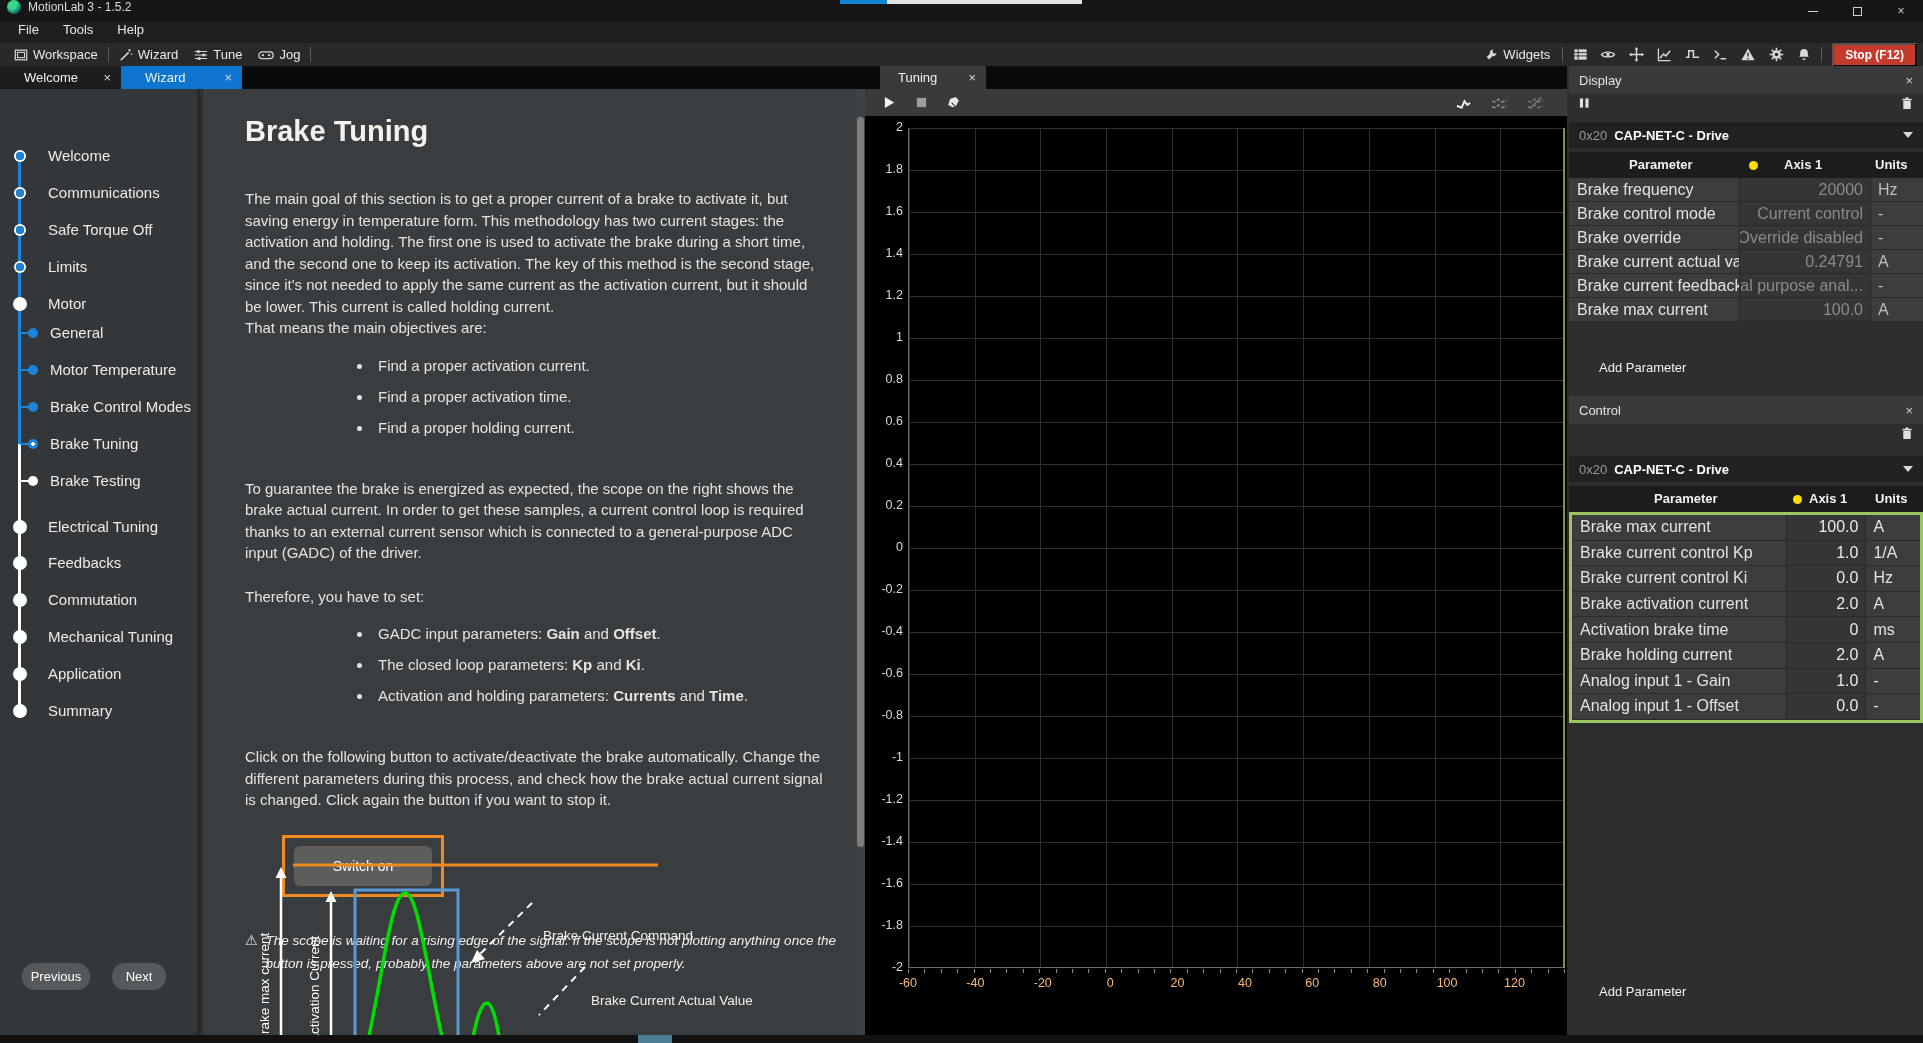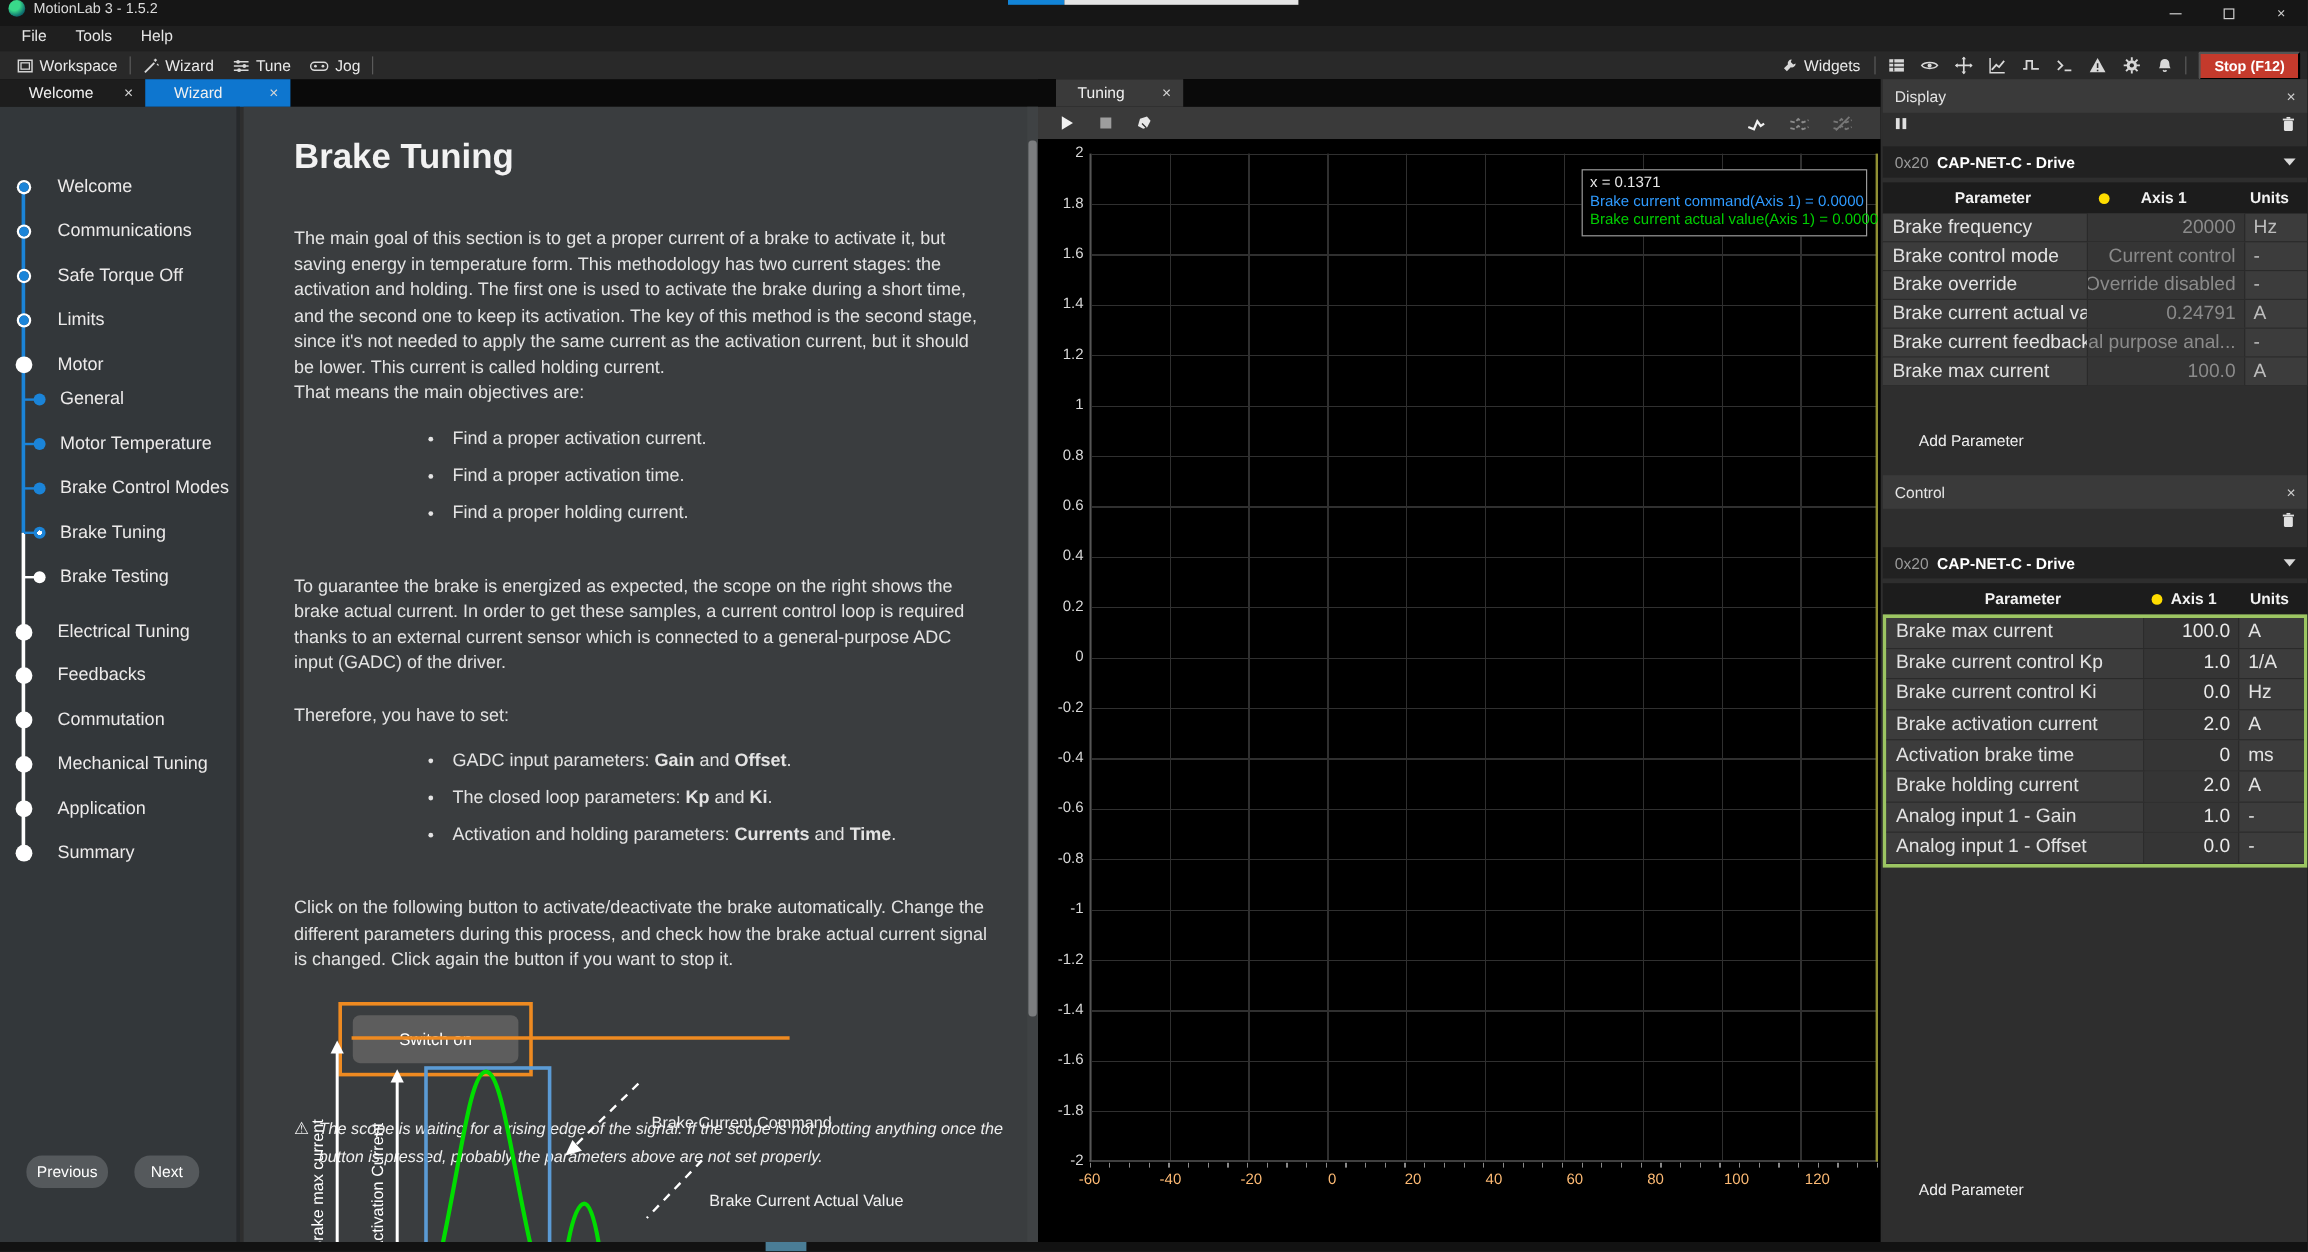--- a/index.html
+++ b/index.html
@@ -503,25 +503,20 @@
             <span class="xtick" style="left: 110.385px;">-40</span>
             <span class="xtick" style="left: 177.769px;">-20</span>
             <span class="xtick" style="left: 245.154px;">0</span>
             <span class="xtick" style="left: 312.538px;">20</span>
             <span class="xtick" style="left: 379.923px;">40</span>
             <span class="xtick" style="left: 447.308px;">60</span>
             <span class="xtick" style="left: 514.692px;">80</span>
             <span class="xtick" style="left: 582.077px;">100</span>
             <span class="xtick" style="left: 649.462px;">120</span>
           </div>
-        <div class="tooltip">
-          <div class="tt-x">x = 0.1371</div>
-          <div class="tt-cmd">Brake current command(Axis 1) = 0.0000</div>
-          <div class="tt-act">Brake current actual value(Axis 1) = 0.0000</div>
-        </div>
       </div>
     </div>
 
     <div class="col-right">
 
       <div class="panel-header" style="top:0;">
         <span>Display</span>
         <span class="x">×</span>
       </div>
       <div class="panel-toolbar" style="top:22px;">

